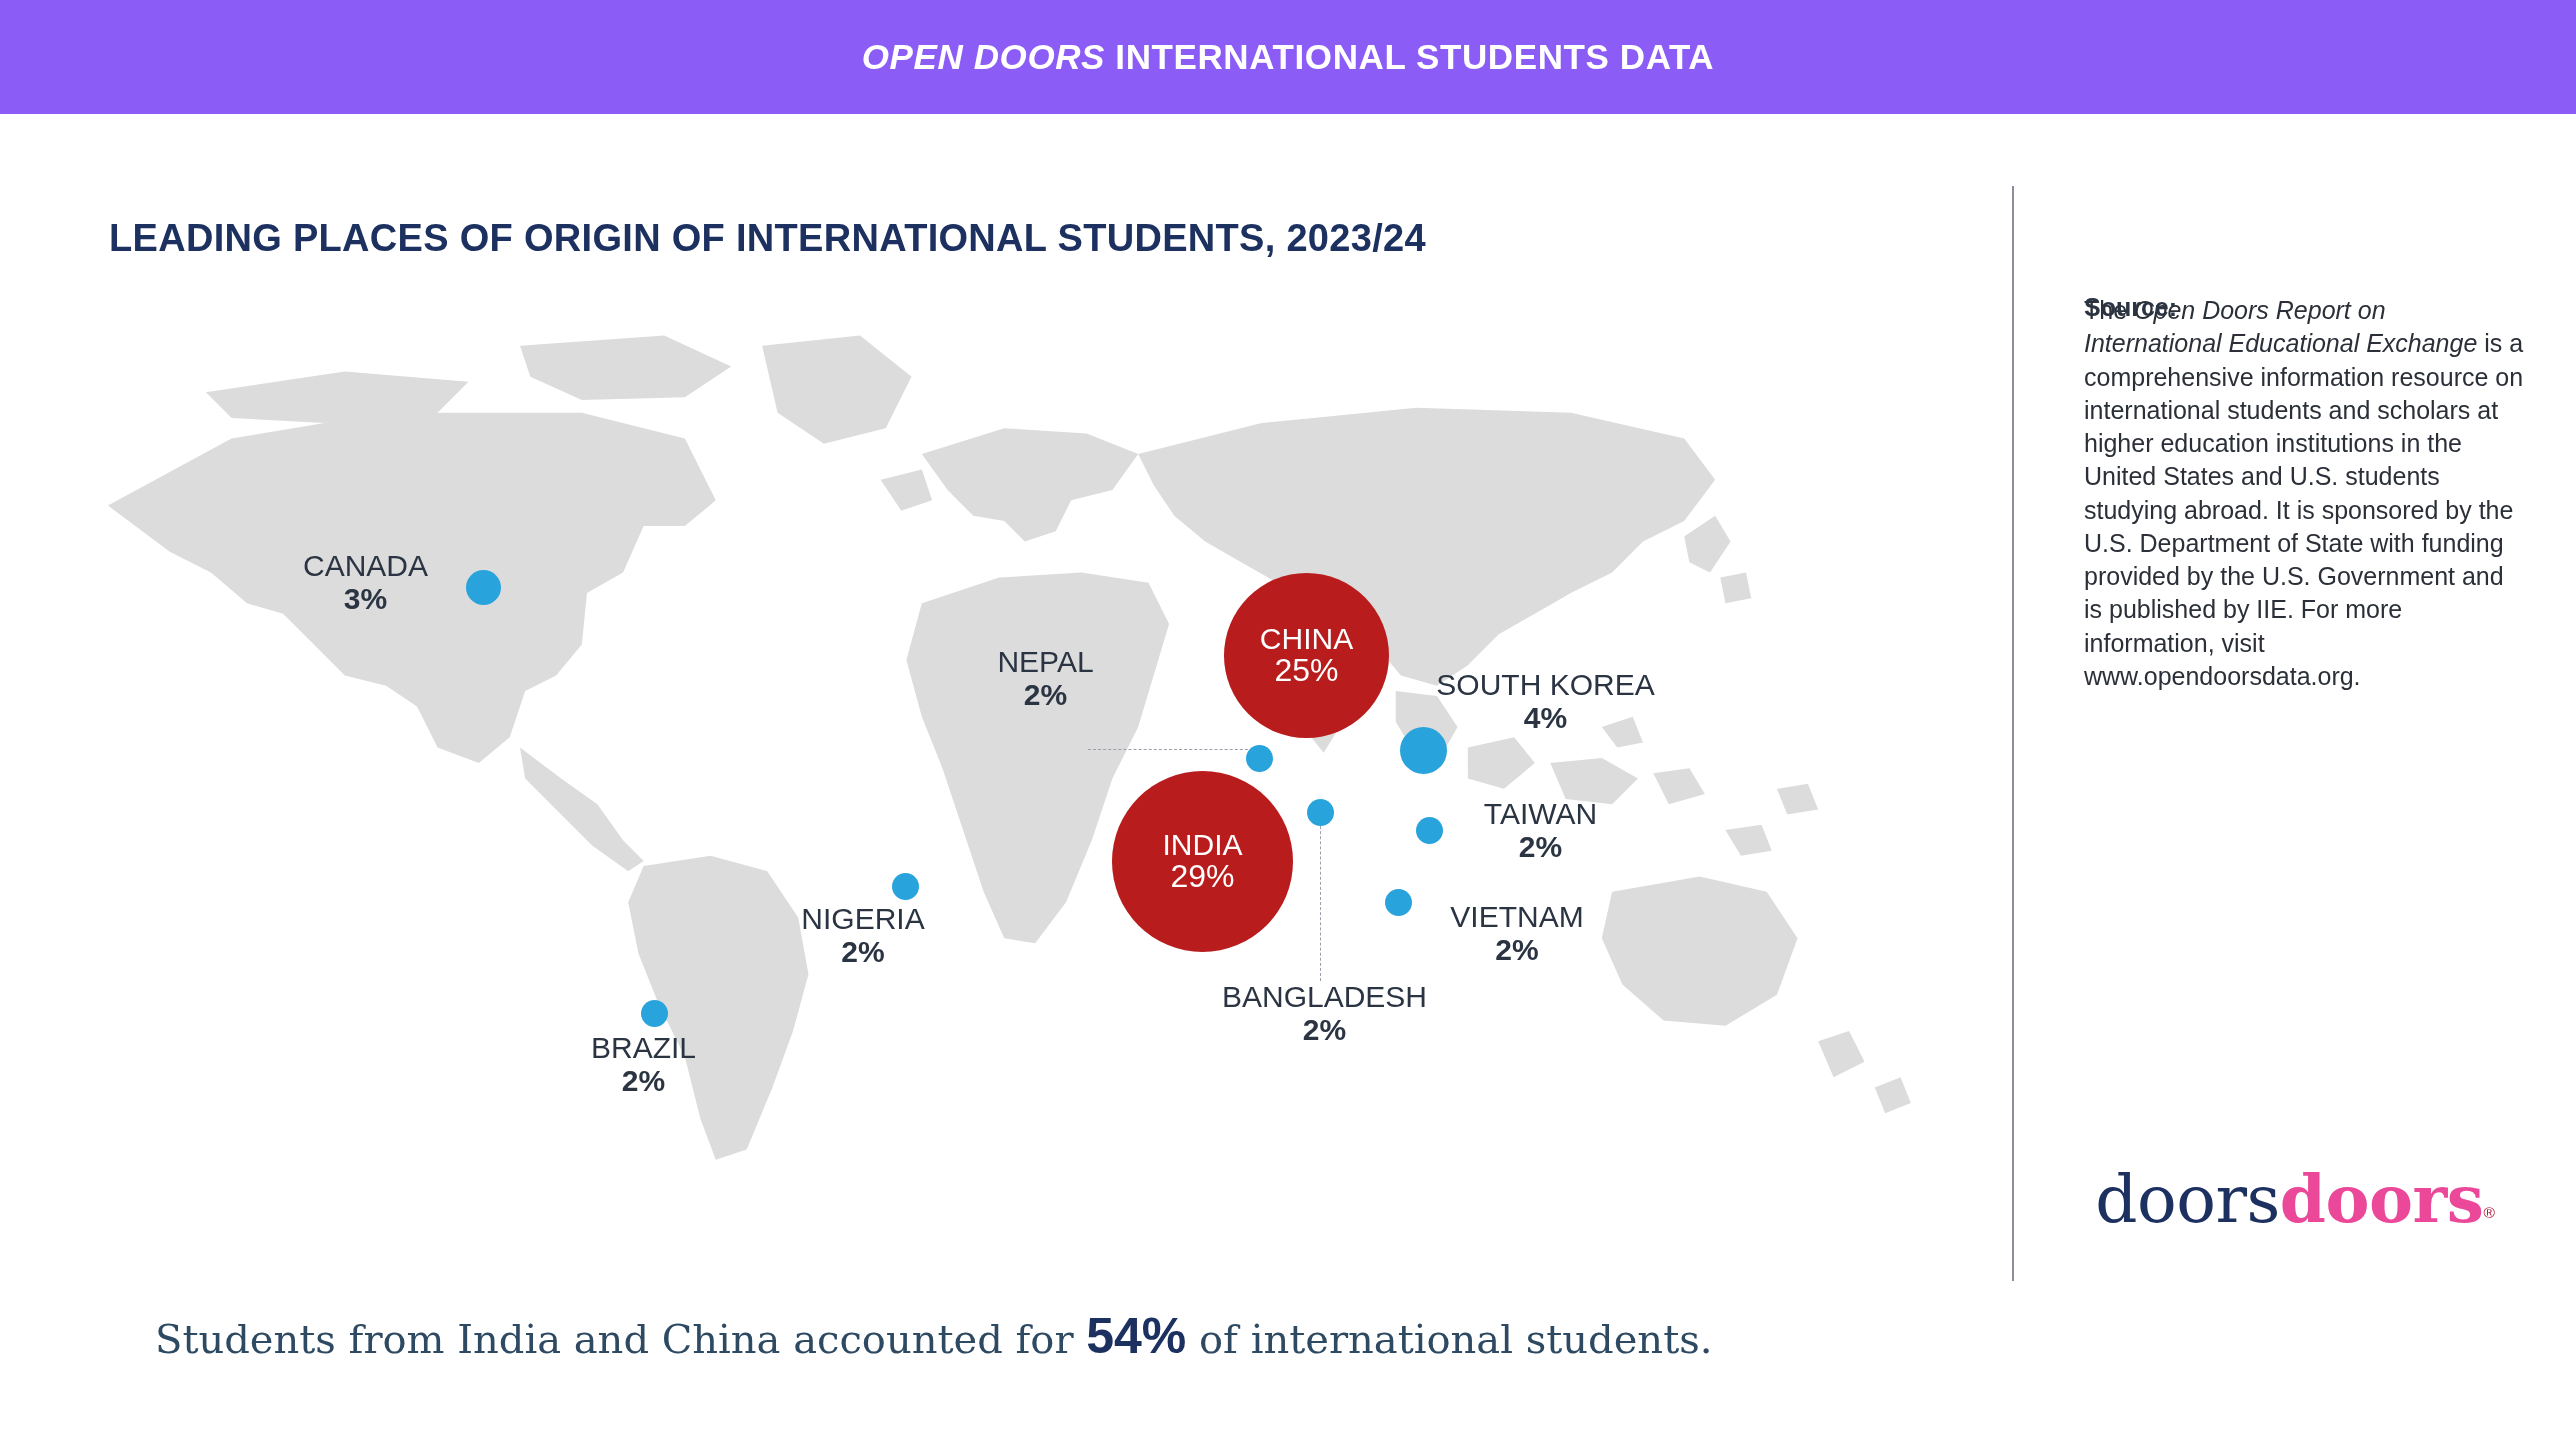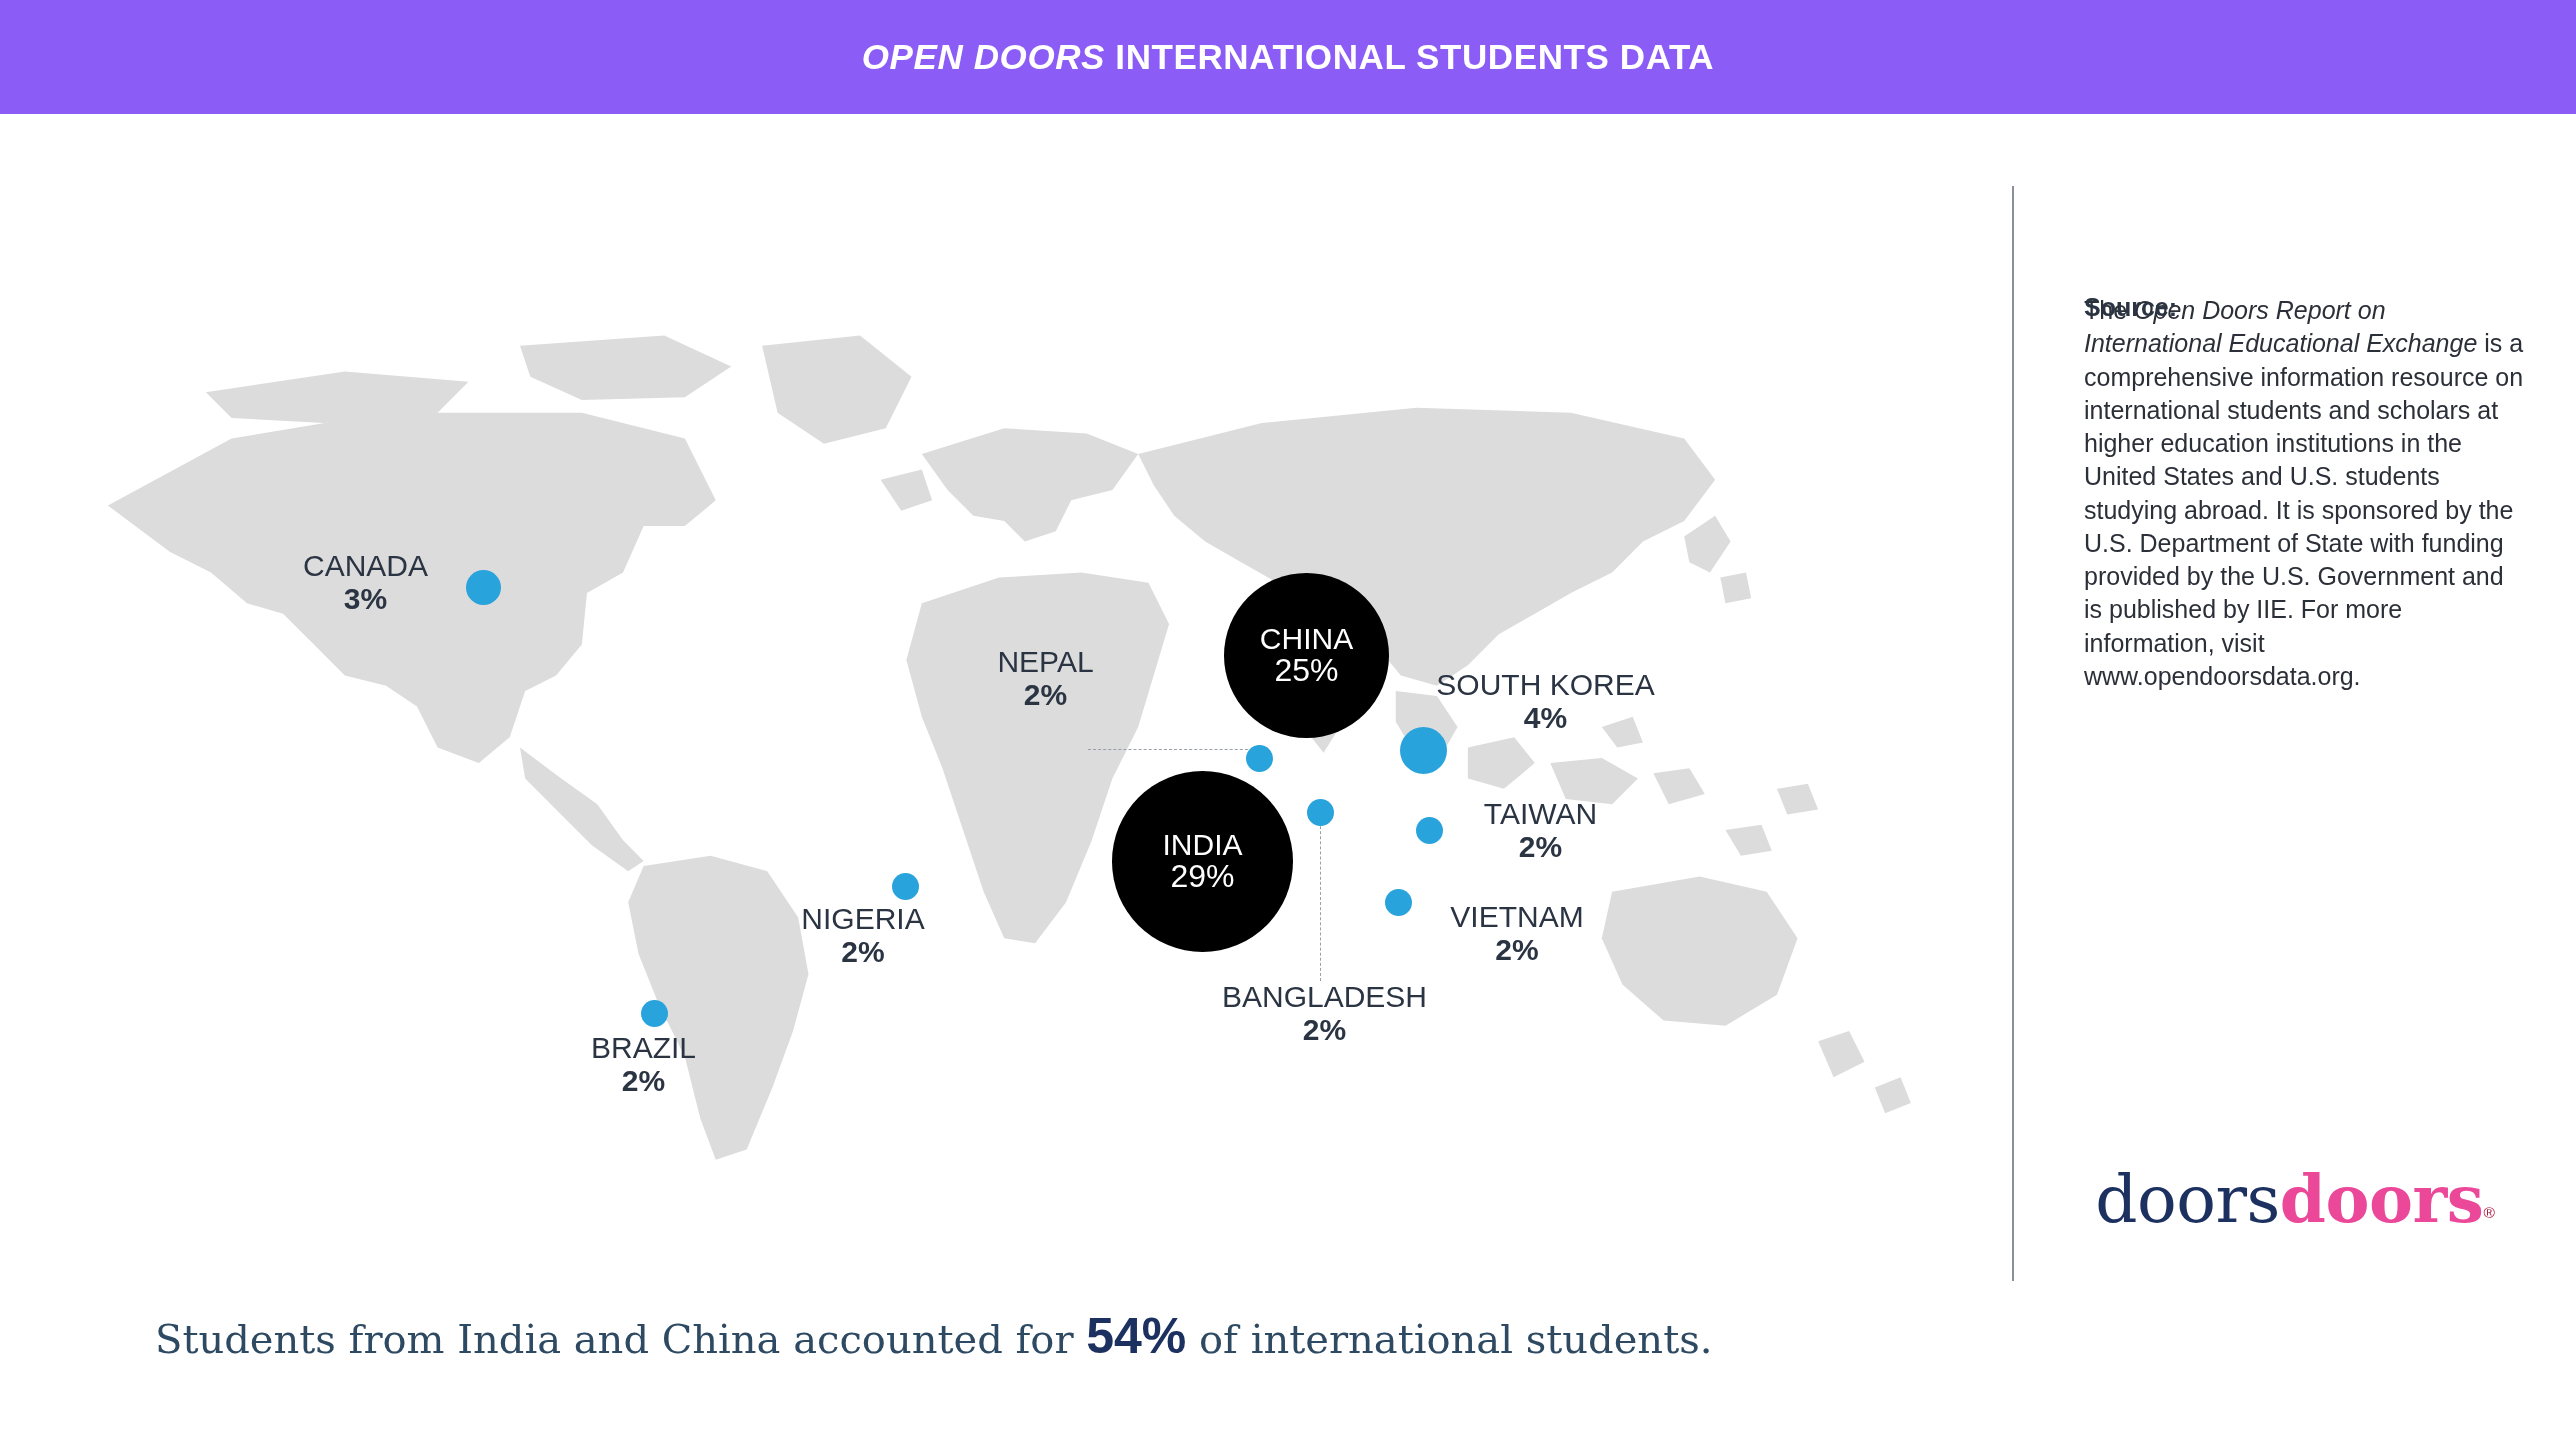--- a/index.html
+++ b/index.html
@@ -65,21 +65,21 @@
   .mapwrap {
     position: absolute; left: 77px; top: 170px; width: 1906px; height: 886px;
   }
   .mapwrap svg { display: block; width: 100%; height: 100%; }
 
   
   .marker {
     position: absolute; border-radius: 50%; background: #29a3dc;
   }
   .bubble {
-    position: absolute; border-radius: 50%; background: #000000;
+    position: absolute; border-radius: 50%; background: #b91c1c;
     color: #fff; display: flex; flex-direction: column;
     align-items: center; justify-content: center; text-align: center;
     line-height: 1.05;
   }
   .bubble .nm { font-size: 30px; }
   .bubble .pc { font-size: 32px; font-weight: normal; }
 
   .lbl {
     position: absolute; text-align: center; color: #2b3442;
     line-height: 1.1; white-space: nowrap;
@@ -108,20 +108,21 @@
 
   <div class="topbar">
     <div class="topbar-text">
       <span class="ital">OPEN DOORS</span>
       <span>INTERNATIONAL STUDENTS DATA</span>
     </div>
   </div>
 
   <div class="content">
 
+    <div class="title">LEADING PLACES OF ORIGIN OF INTERNATIONAL STUDENTS, 2023/24</div>
 
     <div class="divider"></div>
 
     <div class="source">
       <span class="lbl">Source:</span><span> The </span><span class="ital">Open Doors Report on International Educational Exchange</span><span> is a comprehensive information resource on international students and scholars at higher education institutions in the United States and U.S. students studying abroad. It is sponsored by the U.S. Department of State with funding provided by the U.S. Government and is published by IIE. For more information, visit www.opendoorsdata.org.</span>
     </div>
 
     <div class="logo">
       <span class="open">doors</span><span class="doors">doors</span><span class="reg">®</span>
     </div>

